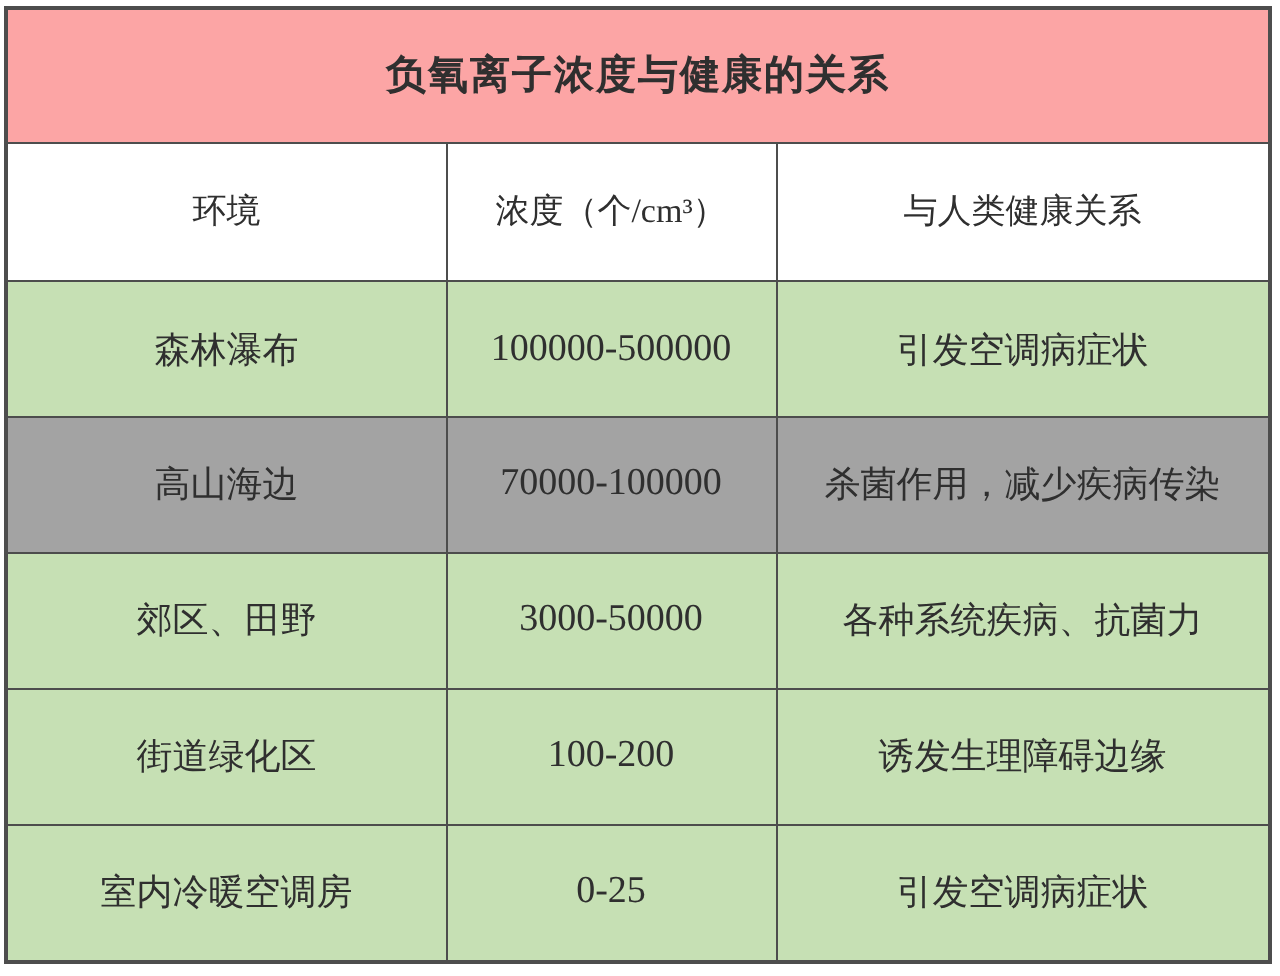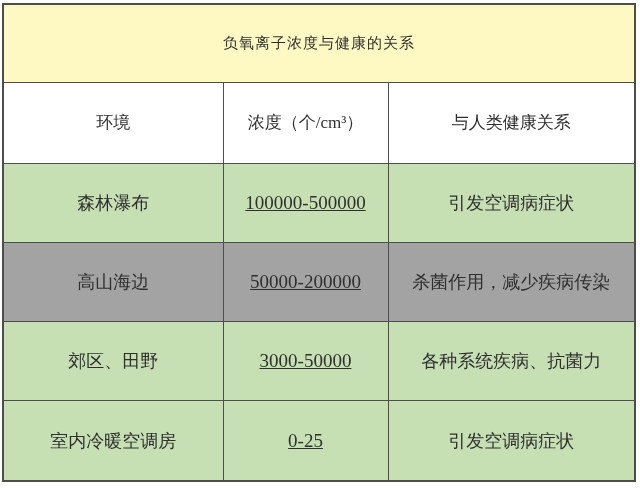--- a/index.html
+++ b/index.html
@@ -30,39 +30,38 @@
   table.ion-table td, table.ion-table th {
     border: 1px solid #4d4d4d;
     text-align: center;
     vertical-align: middle;
     padding: 0 4px;
     color: #2f2f2f;
     overflow: hidden;
     white-space: nowrap;
   }
   tr.title-row td {
-    background: #fef9c3;
-    font-weight: normal;
-    font-size: 15px;
+    background: #fca5a5;
+    font-weight: bold;
+    font-size: 20px;
     letter-spacing: 1px;
     height: 52px;
   }
   tr.header-row th {
     background: #ffffff;
     font-weight: normal;
     font-size: 17px;
     height: 54px;
   }
   tr.data-row td {
     font-size: 18px;
     height: 53px;
   }
   tr.data-row td.conc-cell {
     font-size: 19px;
-    text-decoration: underline;
   }
   tr.row-green td { background: #c6e0b4; }
   tr.row-white td { background: #a3a3a3; }
 </style>
 </head>
 <body>
 
 <div class="stage">
   <table class="ion-table">
     <colgroup>
@@ -79,27 +78,32 @@
         <th>浓度（个/cm³）</th>
         <th>与人类健康关系</th>
       </tr>
       <tr class="data-row row-green">
         <td class="env-cell">森林瀑布</td>
         <td class="conc-cell">100000-500000</td>
         <td class="health-cell">引发空调病症状</td>
       </tr>
       <tr class="data-row row-white">
         <td class="env-cell">高山海边</td>
-        <td class="conc-cell">50000-200000</td>
+        <td class="conc-cell">70000-100000</td>
         <td class="health-cell">杀菌作用，减少疾病传染</td>
       </tr>
       <tr class="data-row row-green">
         <td class="env-cell">郊区、田野</td>
         <td class="conc-cell">3000-50000</td>
         <td class="health-cell">各种系统疾病、抗菌力</td>
+      </tr>
+      <tr class="data-row row-green">
+        <td class="env-cell">街道绿化区</td>
+        <td class="conc-cell">100-200</td>
+        <td class="health-cell">诱发生理障碍边缘</td>
       </tr>
       <tr class="data-row row-green">
         <td class="env-cell">室内冷暖空调房</td>
         <td class="conc-cell">0-25</td>
         <td class="health-cell">引发空调病症状</td>
       </tr>
     </tbody>
   </table>
 </div>
 

